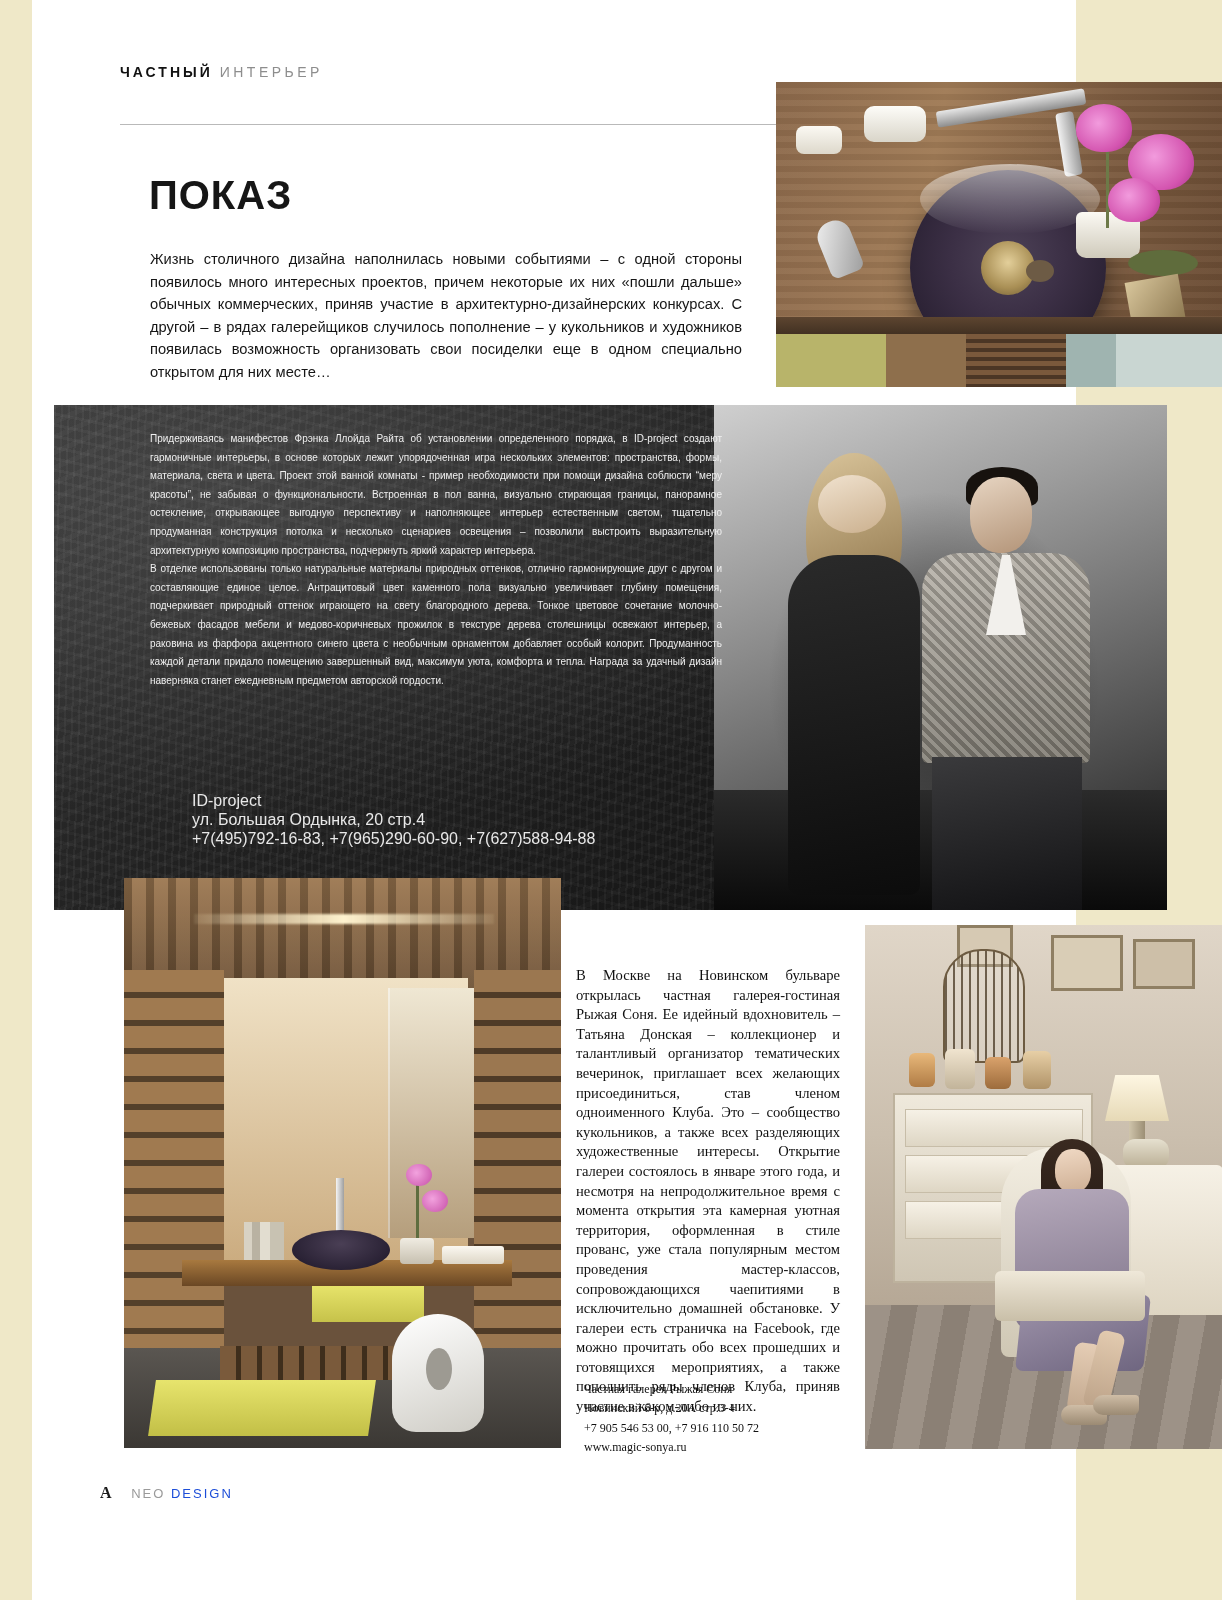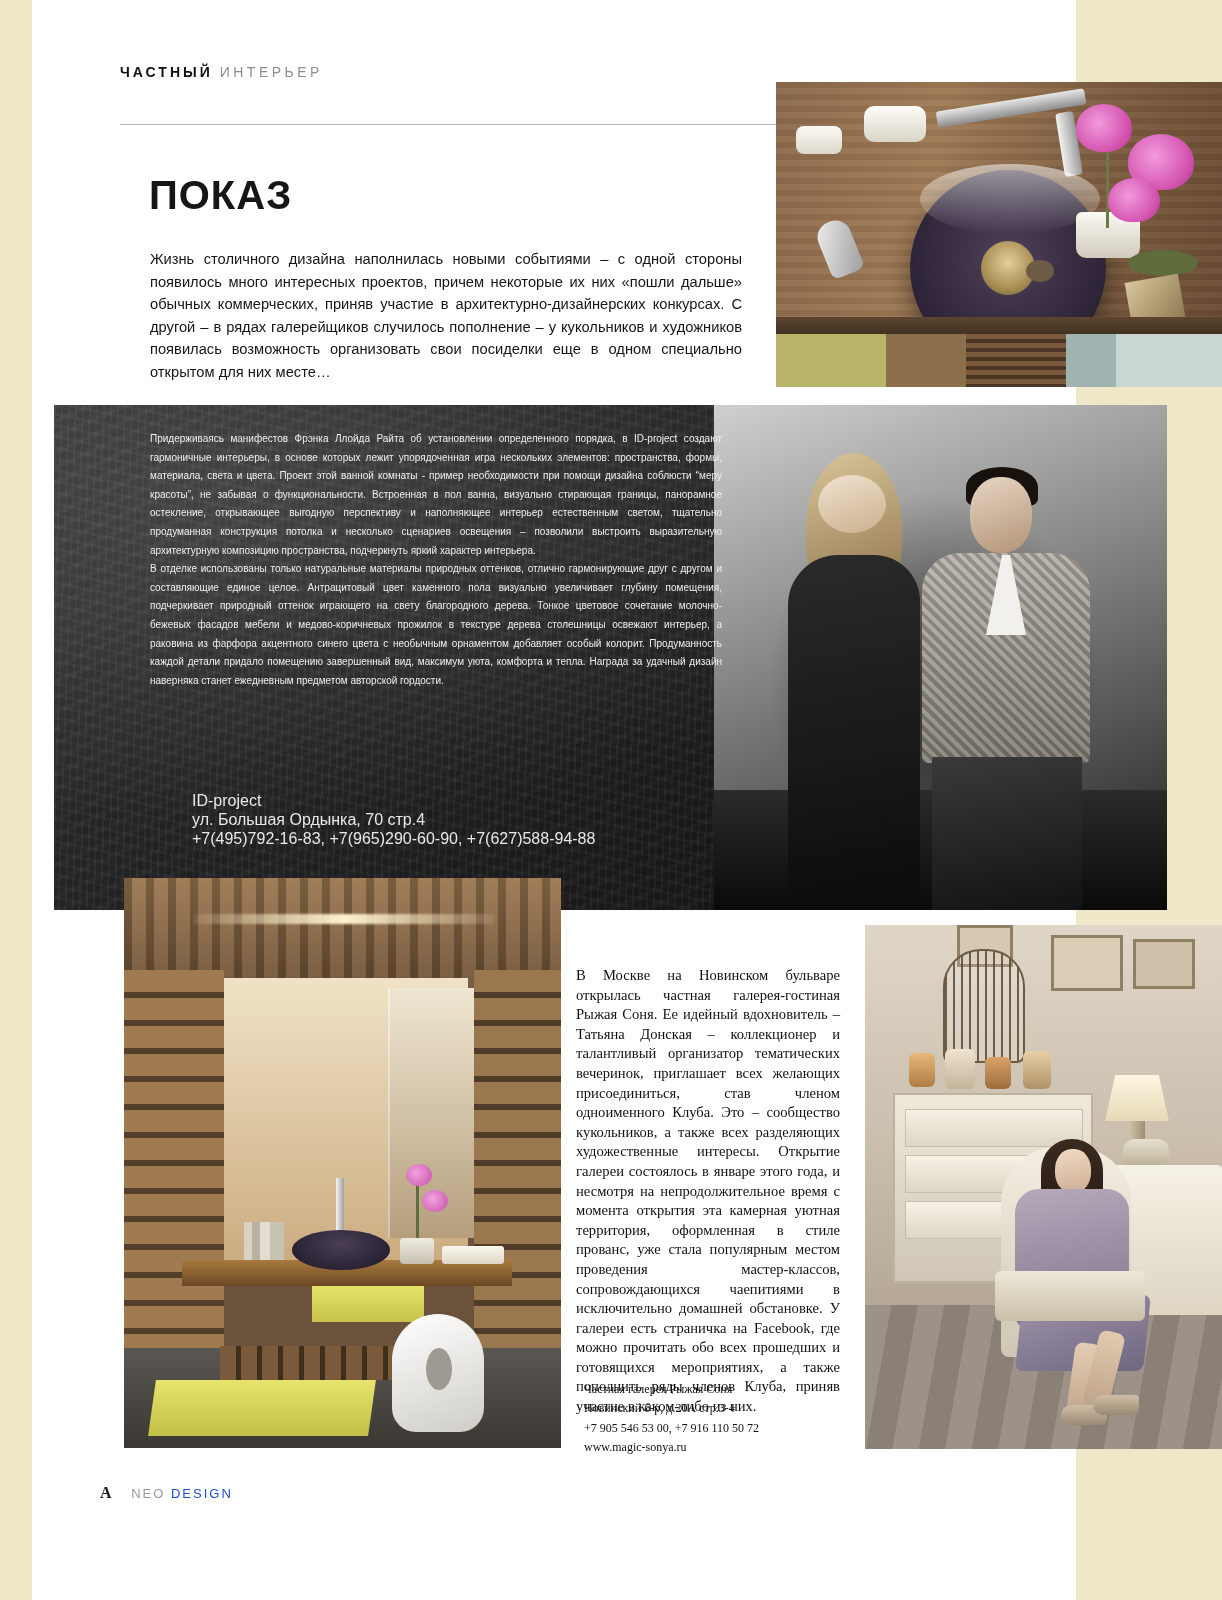--- a/index.html
+++ b/index.html
@@ -602,21 +602,21 @@
       <div class="c-man-legs"></div>
     </div>
 
     <div class="band-text">
       <p>Придерживаясь манифестов Фрэнка Ллойда Райта об установлении определенного порядка, в ID-project создают гармоничные интерьеры, в основе которых лежит упорядоченная игра нескольких элементов: пространства, формы, материала, света и цвета. Проект этой ванной комнаты - пример необходимости при помощи дизайна соблюсти “меру красоты”, не забывая о функциональности. Встроенная в пол ванна, визуально стирающая границы, панорамное остекление, открывающее выгодную перспективу и наполняющее интерьер естественным светом, тщательно продуманная конструкция потолка и несколько сценариев освещения – позволили выстроить выразительную архитектурную композицию пространства, подчеркнуть яркий характер интерьера.</p>
       <p>В отделке использованы только натуральные материалы природных оттенков, отлично гармонирующие друг с другом и составляющие единое целое. Антрацитовый цвет каменного пола визуально увеличивает глубину помещения, подчеркивает природный оттенок играющего на свету благородного дерева. Тонкое цветовое сочетание молочно-бежевых фасадов мебели и медово-коричневых прожилок в текстуре дерева столешницы освежают интерьер, а раковина из фарфора акцентного синего цвета с необычным орнаментом добавляет особый колорит. Продуманность каждой детали придало помещению завершенный вид, максимум уюта, комфорта и тепла. Награда за удачный дизайн наверняка станет ежедневным предметом авторской гордости.</p>
     </div>
 
     <div class="band-contact">
       <div>ID-project</div>
-      <div>ул. Большая Ордынка, 70 стр.4</div>
+      <div>ул. Большая Ордынка, 20 стр.4</div>
       <div>+7(495)792-16-83, +7(965)290-60-90, +7(627)588-94-88</div>
     </div>
   </div>
 
   <div class="photo-bath">
     <div class="bb-ceiling"></div>
     <div class="bb-ceil-light"></div>
     <div class="bb-back"></div>
     <div class="bb-mirror"></div>
     <div class="bb-brickL"></div>

